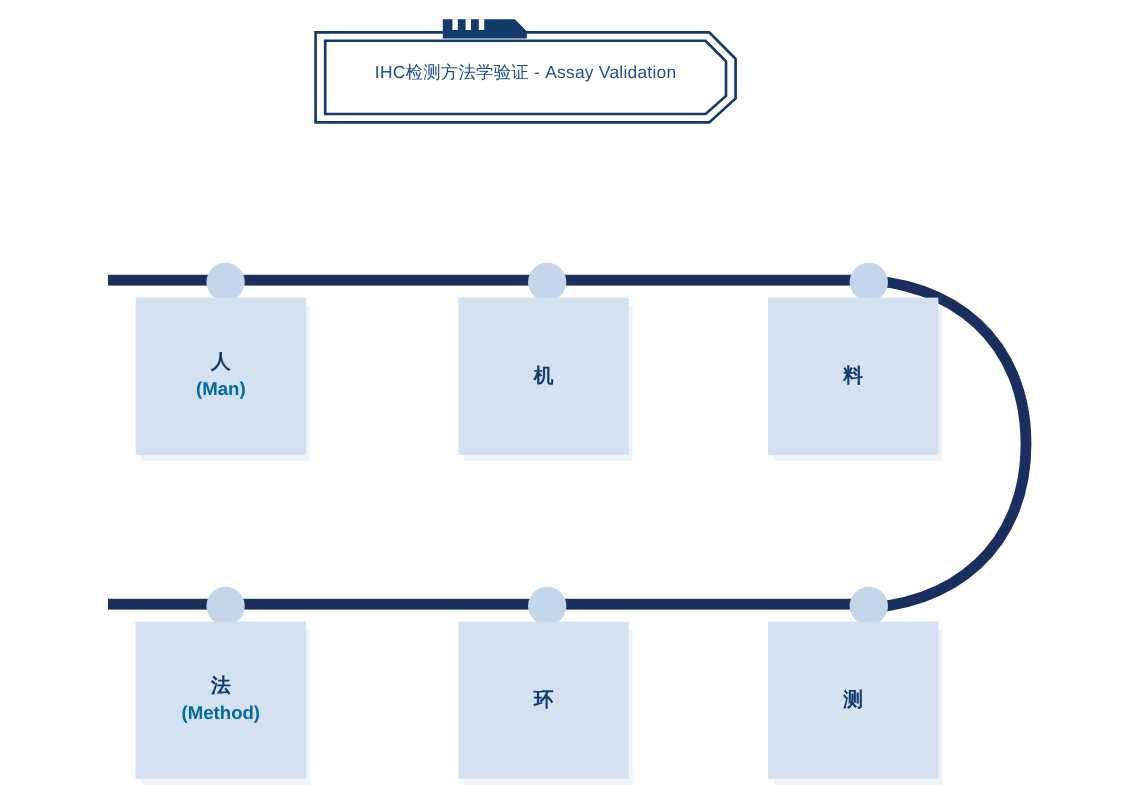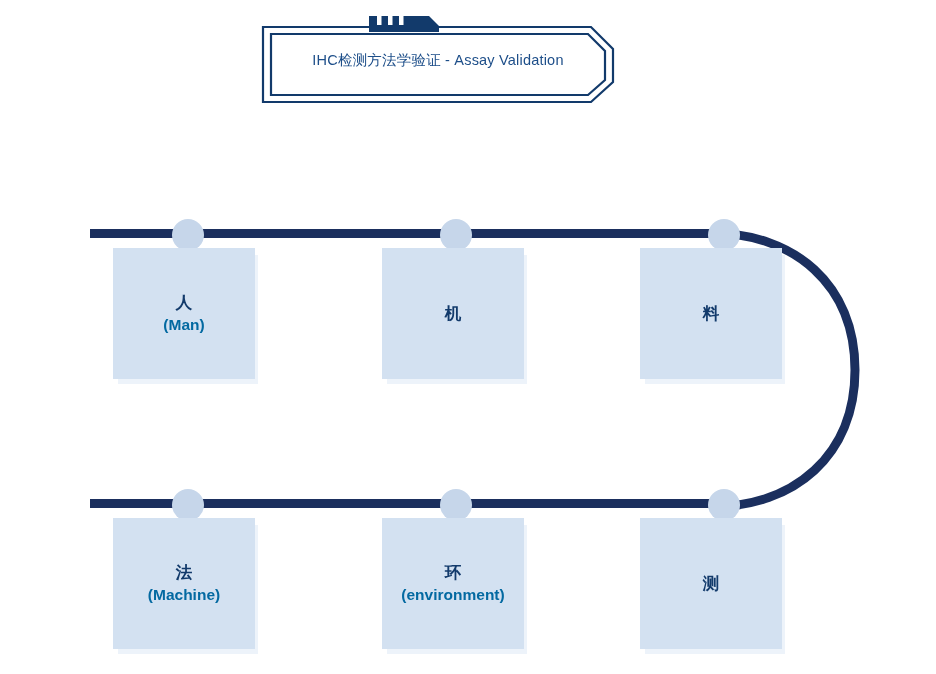--- a/index.html
+++ b/index.html
@@ -161,29 +161,28 @@
   <div class="cat-card" style="left:640px; top:248px;">
     <div class="cat-label">
       <span class="cat-cn">料</span>
     </div>
   </div>
 
   <div class="node-dot" style="left:172px; top:489px;"></div>
   <div class="cat-card" style="left:113px; top:518px;">
     <div class="cat-label">
       <span class="cat-cn">法</span>
-      <span class="cat-en">(Machine)</span>
+      <span class="cat-en">(Method)</span>
     </div>
   </div>
 
   <div class="node-dot" style="left:440px; top:489px;"></div>
   <div class="cat-card" style="left:382px; top:518px;">
     <div class="cat-label">
       <span class="cat-cn">环</span>
-      <span class="cat-en">(environment)</span>
     </div>
   </div>
 
   <div class="node-dot" style="left:708px; top:489px;"></div>
   <div class="cat-card" style="left:640px; top:518px;">
     <div class="cat-label">
       <span class="cat-cn">测</span>
     </div>
   </div>
 

